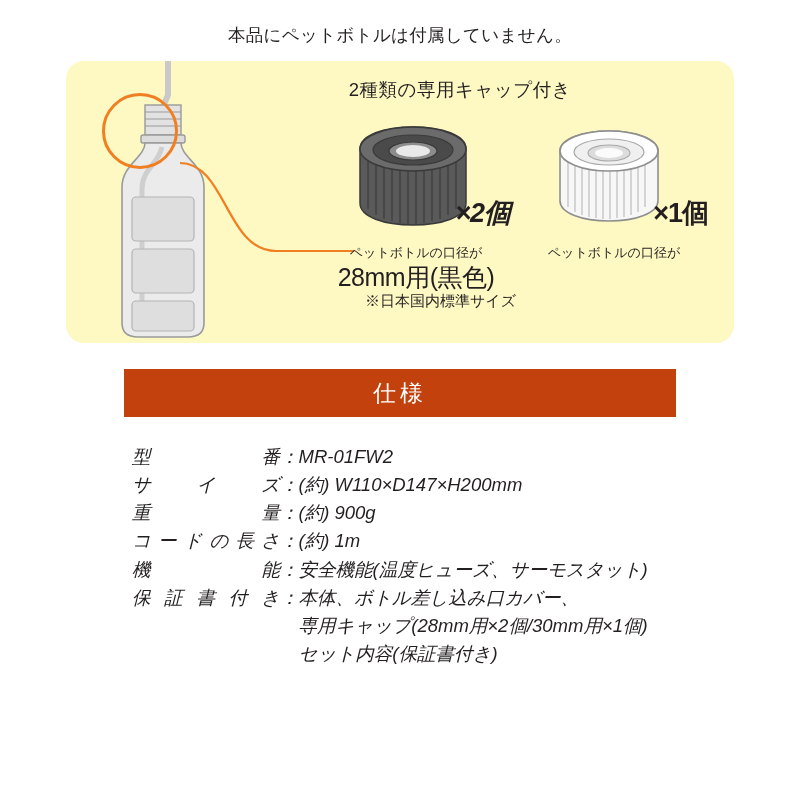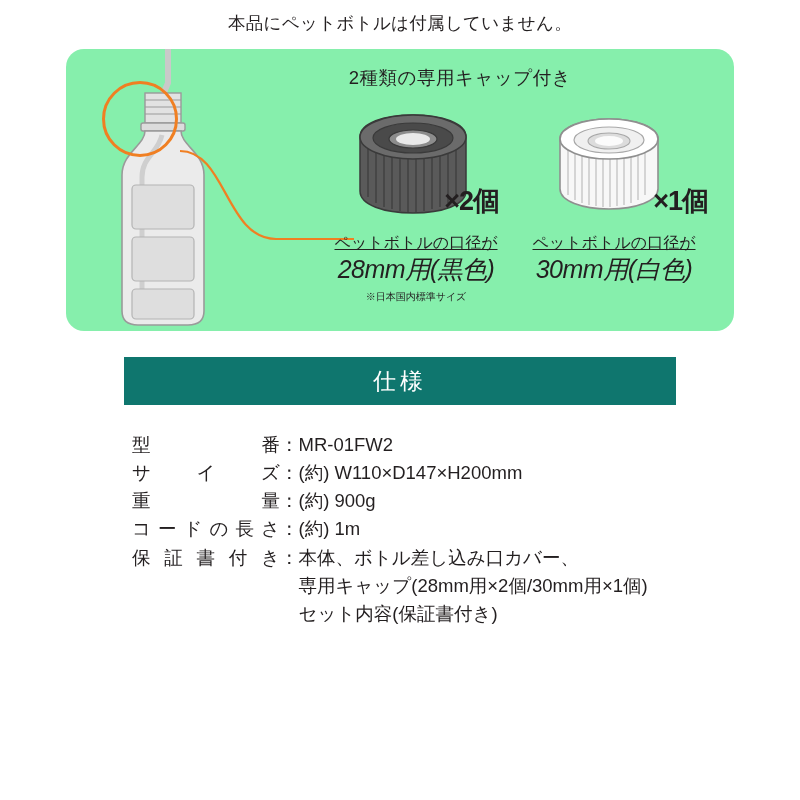--- a/index.html
+++ b/index.html
@@ -15,37 +15,37 @@
     overflow: hidden;
   }
   .page {
     position: relative;
     width: 800px;
     height: 800px;
   }
 
   
   .top-notes {
-    padding-top: 10px;
+    padding-top: 22px;
     text-align: center;
   }
   .top-notes .line {
     font-size: 17.5px;
     line-height: 1.55;
     letter-spacing: 0.3px;
     color: #231f20;
   }
 
   
   .cap-panel {
     position: relative;
     margin: 12px auto 0 auto;
     width: 668px;
     height: 282px;
-    background: #86efac;
+    background: #fef9c3;
     border-radius: 18px;
   }
   .cap-panel-title {
     position: absolute;
     top: 16px;
     left: 0;
     right: 0;
     padding-left: 120px;
     text-align: center;
     font-size: 18.5px;
@@ -98,61 +98,60 @@
 
   .qty {
     position: absolute;
     right: -6px;
     bottom: 8px;
     font-size: 27px;
     color: #231f20;
     font-weight: 700;
     letter-spacing: -1px;
   }
-  .cap-black .qty { right: 17px; }
+  .cap-black .qty { right: 6px; font-style: italic; }
   .cap-white .qty { right: 6px; }
 
   .cap-caption {
     margin-top: 6px;
-    font-size: 16px;
+    font-size: 13px;
     line-height: 1.3;
     color: #231f20;
-    text-decoration: underline;
   }
   .cap-size {
     font-size: 25px;
     letter-spacing: -0.5px;
     line-height: 1.2;
     color: #231f20;
-    font-style: italic;
   }
   .cap-note {
-    margin-top: 6px;
-    font-size: 10px;
-    color: #231f20;
+    font-size: 15px;
+    color: #231f20;
+    text-align: right;
   }
 
   
   .spec-bar {
     margin: 26px auto 0 auto;
     width: 552px;
     height: 48px;
-    background: #0f766e;
+    background: #c2410c;
     color: #ffffff;
     display: flex;
     align-items: center;
     justify-content: center;
     font-size: 23px;
     letter-spacing: 4px;
   }
 
   
   .spec-table {
     margin: 26px 11px 0 132px;
     border-collapse: collapse;
+    font-style: italic;
   }
   .spec-table td {
     vertical-align: top;
     font-size: 18.5px;
     line-height: 1.52;
     color: #231f20;
     padding: 0;
     white-space: pre;
   }
   .spec-label {
@@ -259,21 +258,20 @@
               <line x1="111" y1="48" x2="111" y2="98"></line>
           </g>
           <ellipse cx="75" cy="42" rx="49" ry="20" fill="#ffffff" stroke="#8f8f8f" stroke-width="1.6"></ellipse>
           <ellipse cx="75" cy="43" rx="35" ry="13" fill="#f0f0f0" stroke="#a8a8a8" stroke-width="1.2"></ellipse>
           <ellipse cx="75" cy="44" rx="21" ry="8" fill="#dcdcdc" stroke="#a8a8a8" stroke-width="1.1"></ellipse>
           <ellipse cx="75" cy="44" rx="14" ry="5" fill="#fbfbfb"></ellipse>
         </svg>
         <span class="qty">×1個</span>
       </div>
       <div class="cap-caption">ペットボトルの口径が</div>
-      <div class="cap-size">30mm用(白色)</div>
       <div class="cap-note"></div>
     </div>
   </div>
 
   <div class="spec-bar">
     <span>仕様</span>
   </div>
 
   <table class="spec-table">
     <tbody>
@@ -291,20 +289,25 @@
         <td class="spec-label">重　　　量</td>
         <td class="spec-colon">：</td>
         <td class="spec-value">(約) 900g</td>
       </tr>
       <tr>
         <td class="spec-label">コードの長さ</td>
         <td class="spec-colon">：</td>
         <td class="spec-value">(約) 1m</td>
       </tr>
       <tr>
+        <td class="spec-label">機　　　能</td>
+        <td class="spec-colon">：</td>
+        <td class="spec-value">安全機能(温度ヒューズ、サーモスタット)</td>
+      </tr>
+      <tr>
         <td class="spec-label">保証書付き</td>
         <td class="spec-colon">：</td>
         <td class="spec-value">本体、ボトル差し込み口カバー、</td>
       </tr>
       <tr>
         <td class="spec-label"></td>
         <td class="spec-colon"></td>
         <td class="spec-value">専用キャップ(28mm用×2個/30mm用×1個)</td>
       </tr>
       <tr>

